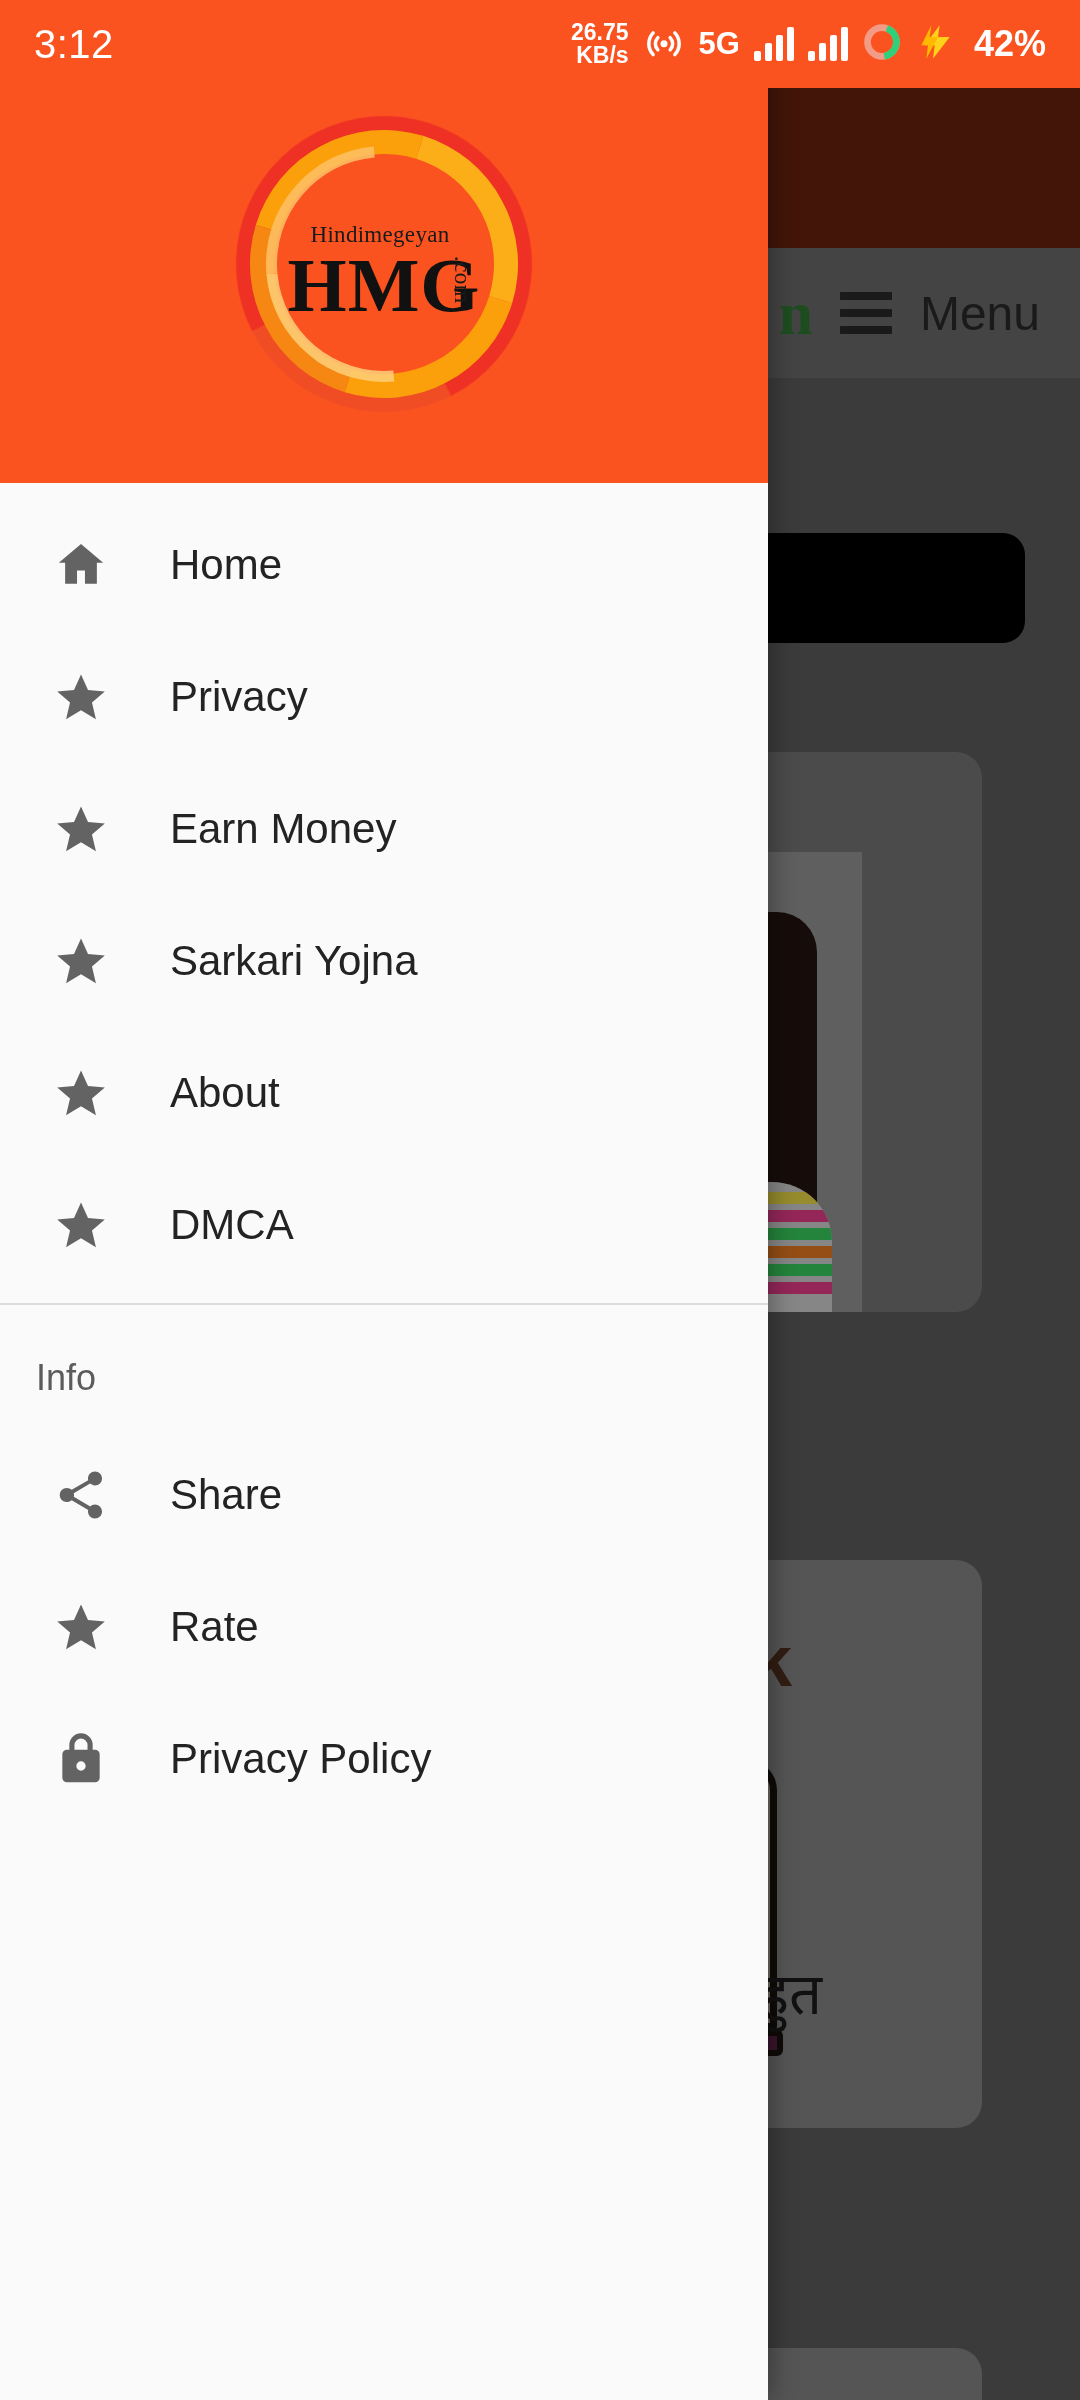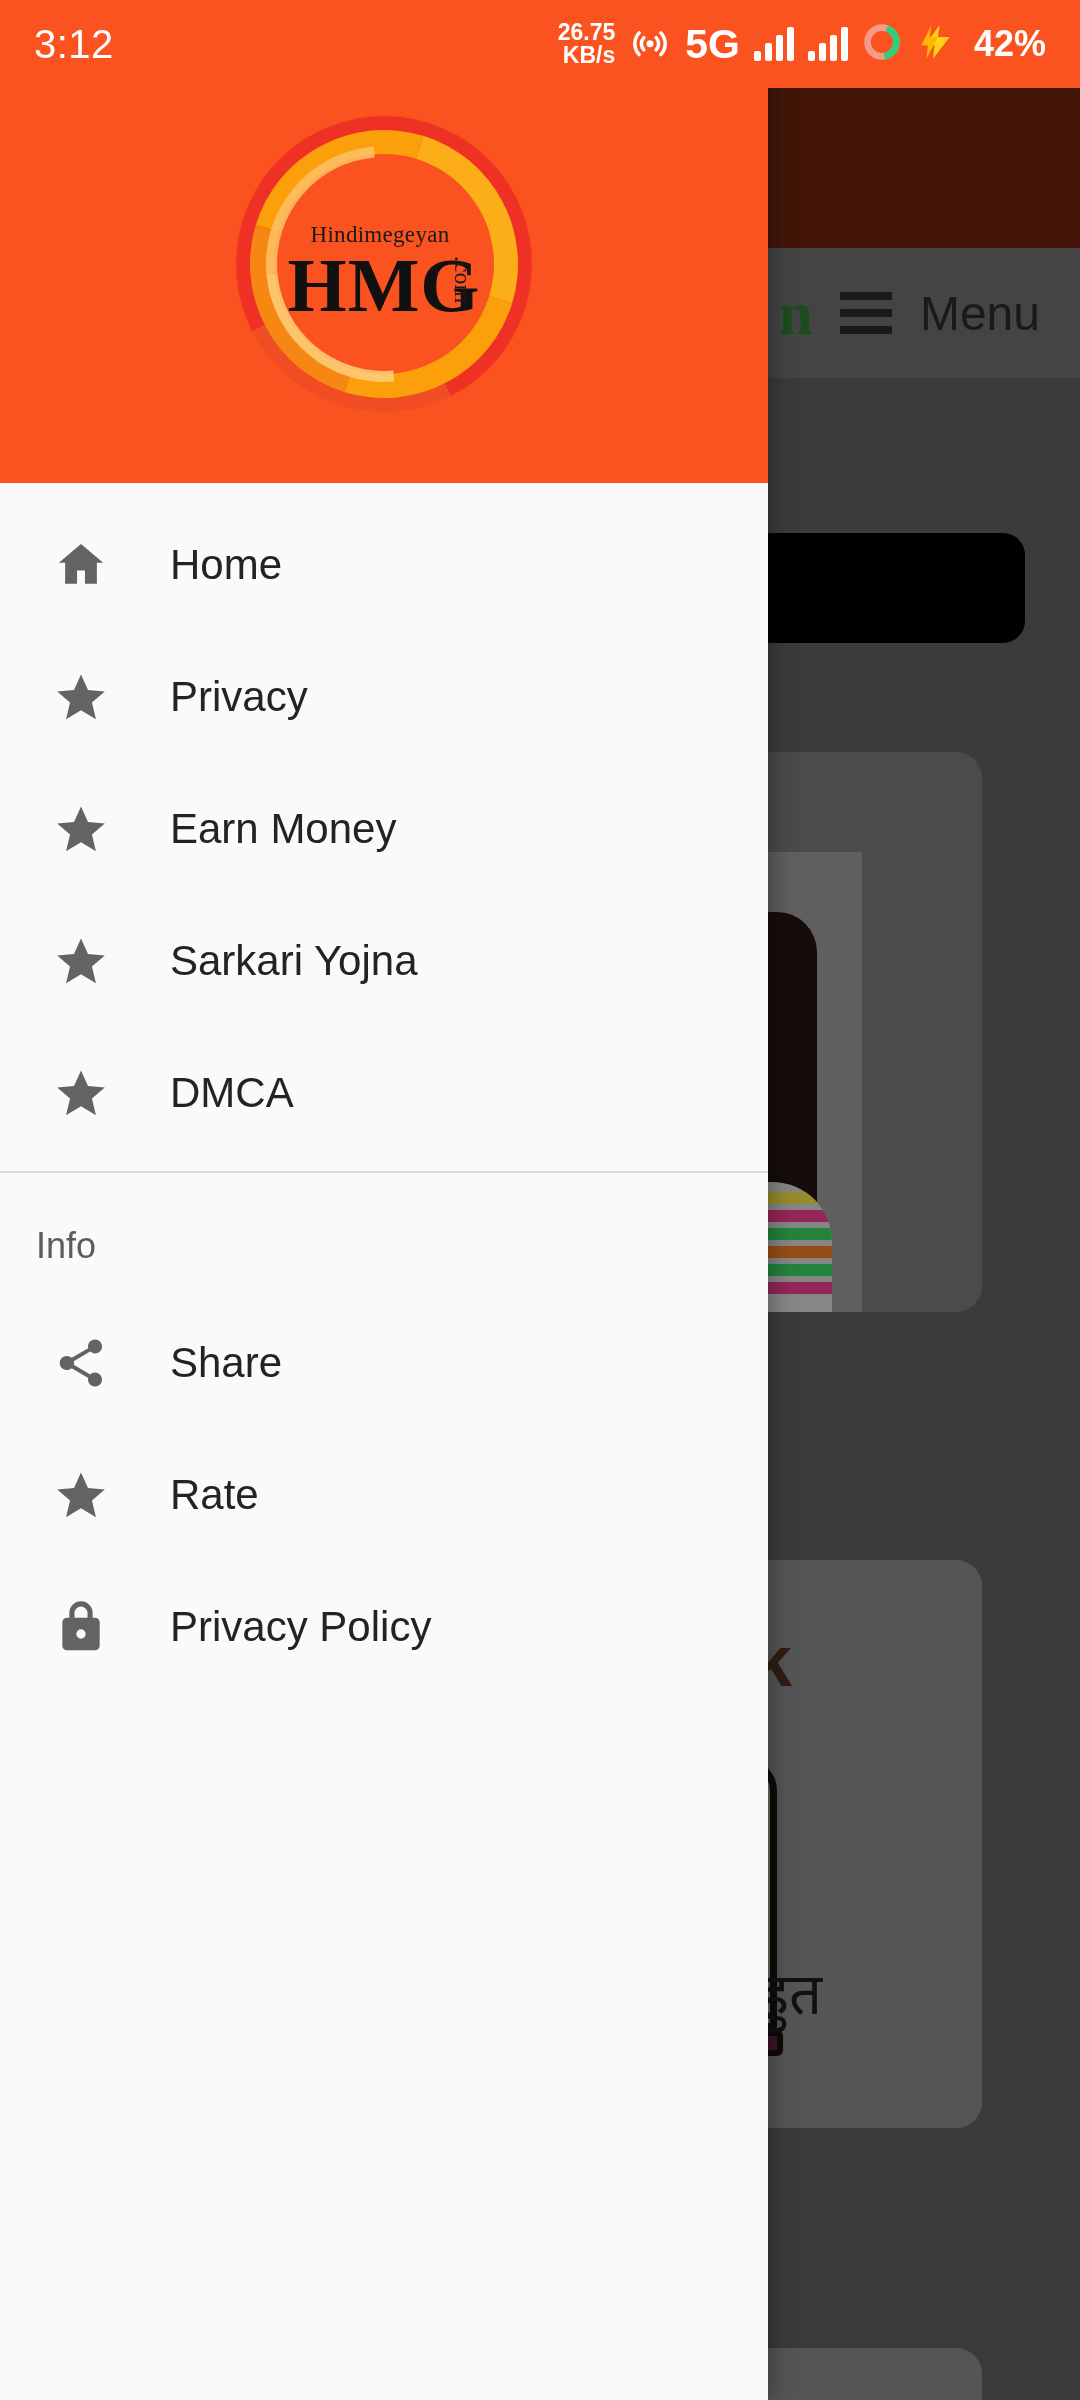--- a/index.html
+++ b/index.html
@@ -165,21 +165,21 @@
   #status-right { display:flex; align-items:center; gap:14px; }
   .netspeed { display:flex; flex-direction:column; align-items:flex-end; line-height:1.0; }
   .netspeed .v { font-size:23px; font-weight:700; }
   .netspeed .u { font-size:23px; font-weight:700; }
   .sigbars { display:flex; align-items:flex-end; gap:4px; height:34px; }
   .sigbars i { display:block; width:7px; background:#fff; border-radius:2px; }
   .sigbars i:nth-child(1){ height:10px; }
   .sigbars i:nth-child(2){ height:18px; }
   .sigbars i:nth-child(3){ height:26px; }
   .sigbars i:nth-child(4){ height:34px; }
-  #fiveg { font-size:41px; font-weight:600; }
+  #fiveg { font-size:31px; font-weight:600; }
   #battpct { font-size:36px; font-weight:600; }
 
   
   #drawer {
     position:absolute; left:0; top:0; width:768px; height:2400px;
     background:#fafafa; z-index:30;
     box-shadow:3px 0 24px rgba(0,0,0,.35);
     display:flex; flex-direction:column;
   }
   #drawer-header {
@@ -377,20 +377,28 @@
 
     <div class="menu-item">
       <span class="ico">
         <svg width="56" height="56" viewBox="0 0 24 24" fill="#636363">
             <path d="M12 2.4 15 9l7.2.6-5.5 4.8 1.7 7.1L12 17.7 5.6 21.5l1.7-7.1L1.8 9.6 9 9z"></path>
           </svg>
       </span>
       <span class="lbl">Sarkari Yojna</span>
     </div>
 
+    <div class="menu-item">
+      <span class="ico">
+        <svg width="56" height="56" viewBox="0 0 24 24" fill="#636363">
+            <path d="M12 2.4 15 9l7.2.6-5.5 4.8 1.7 7.1L12 17.7 5.6 21.5l1.7-7.1L1.8 9.6 9 9z"></path>
+          </svg>
+      </span>
+      <span class="lbl">About</span>
+    </div>
 
     <div class="menu-item">
       <span class="ico">
         <svg width="56" height="56" viewBox="0 0 24 24" fill="#636363">
             <path d="M12 2.4 15 9l7.2.6-5.5 4.8 1.7 7.1L12 17.7 5.6 21.5l1.7-7.1L1.8 9.6 9 9z"></path>
           </svg>
       </span>
       <span class="lbl">DMCA</span>
     </div>
 

